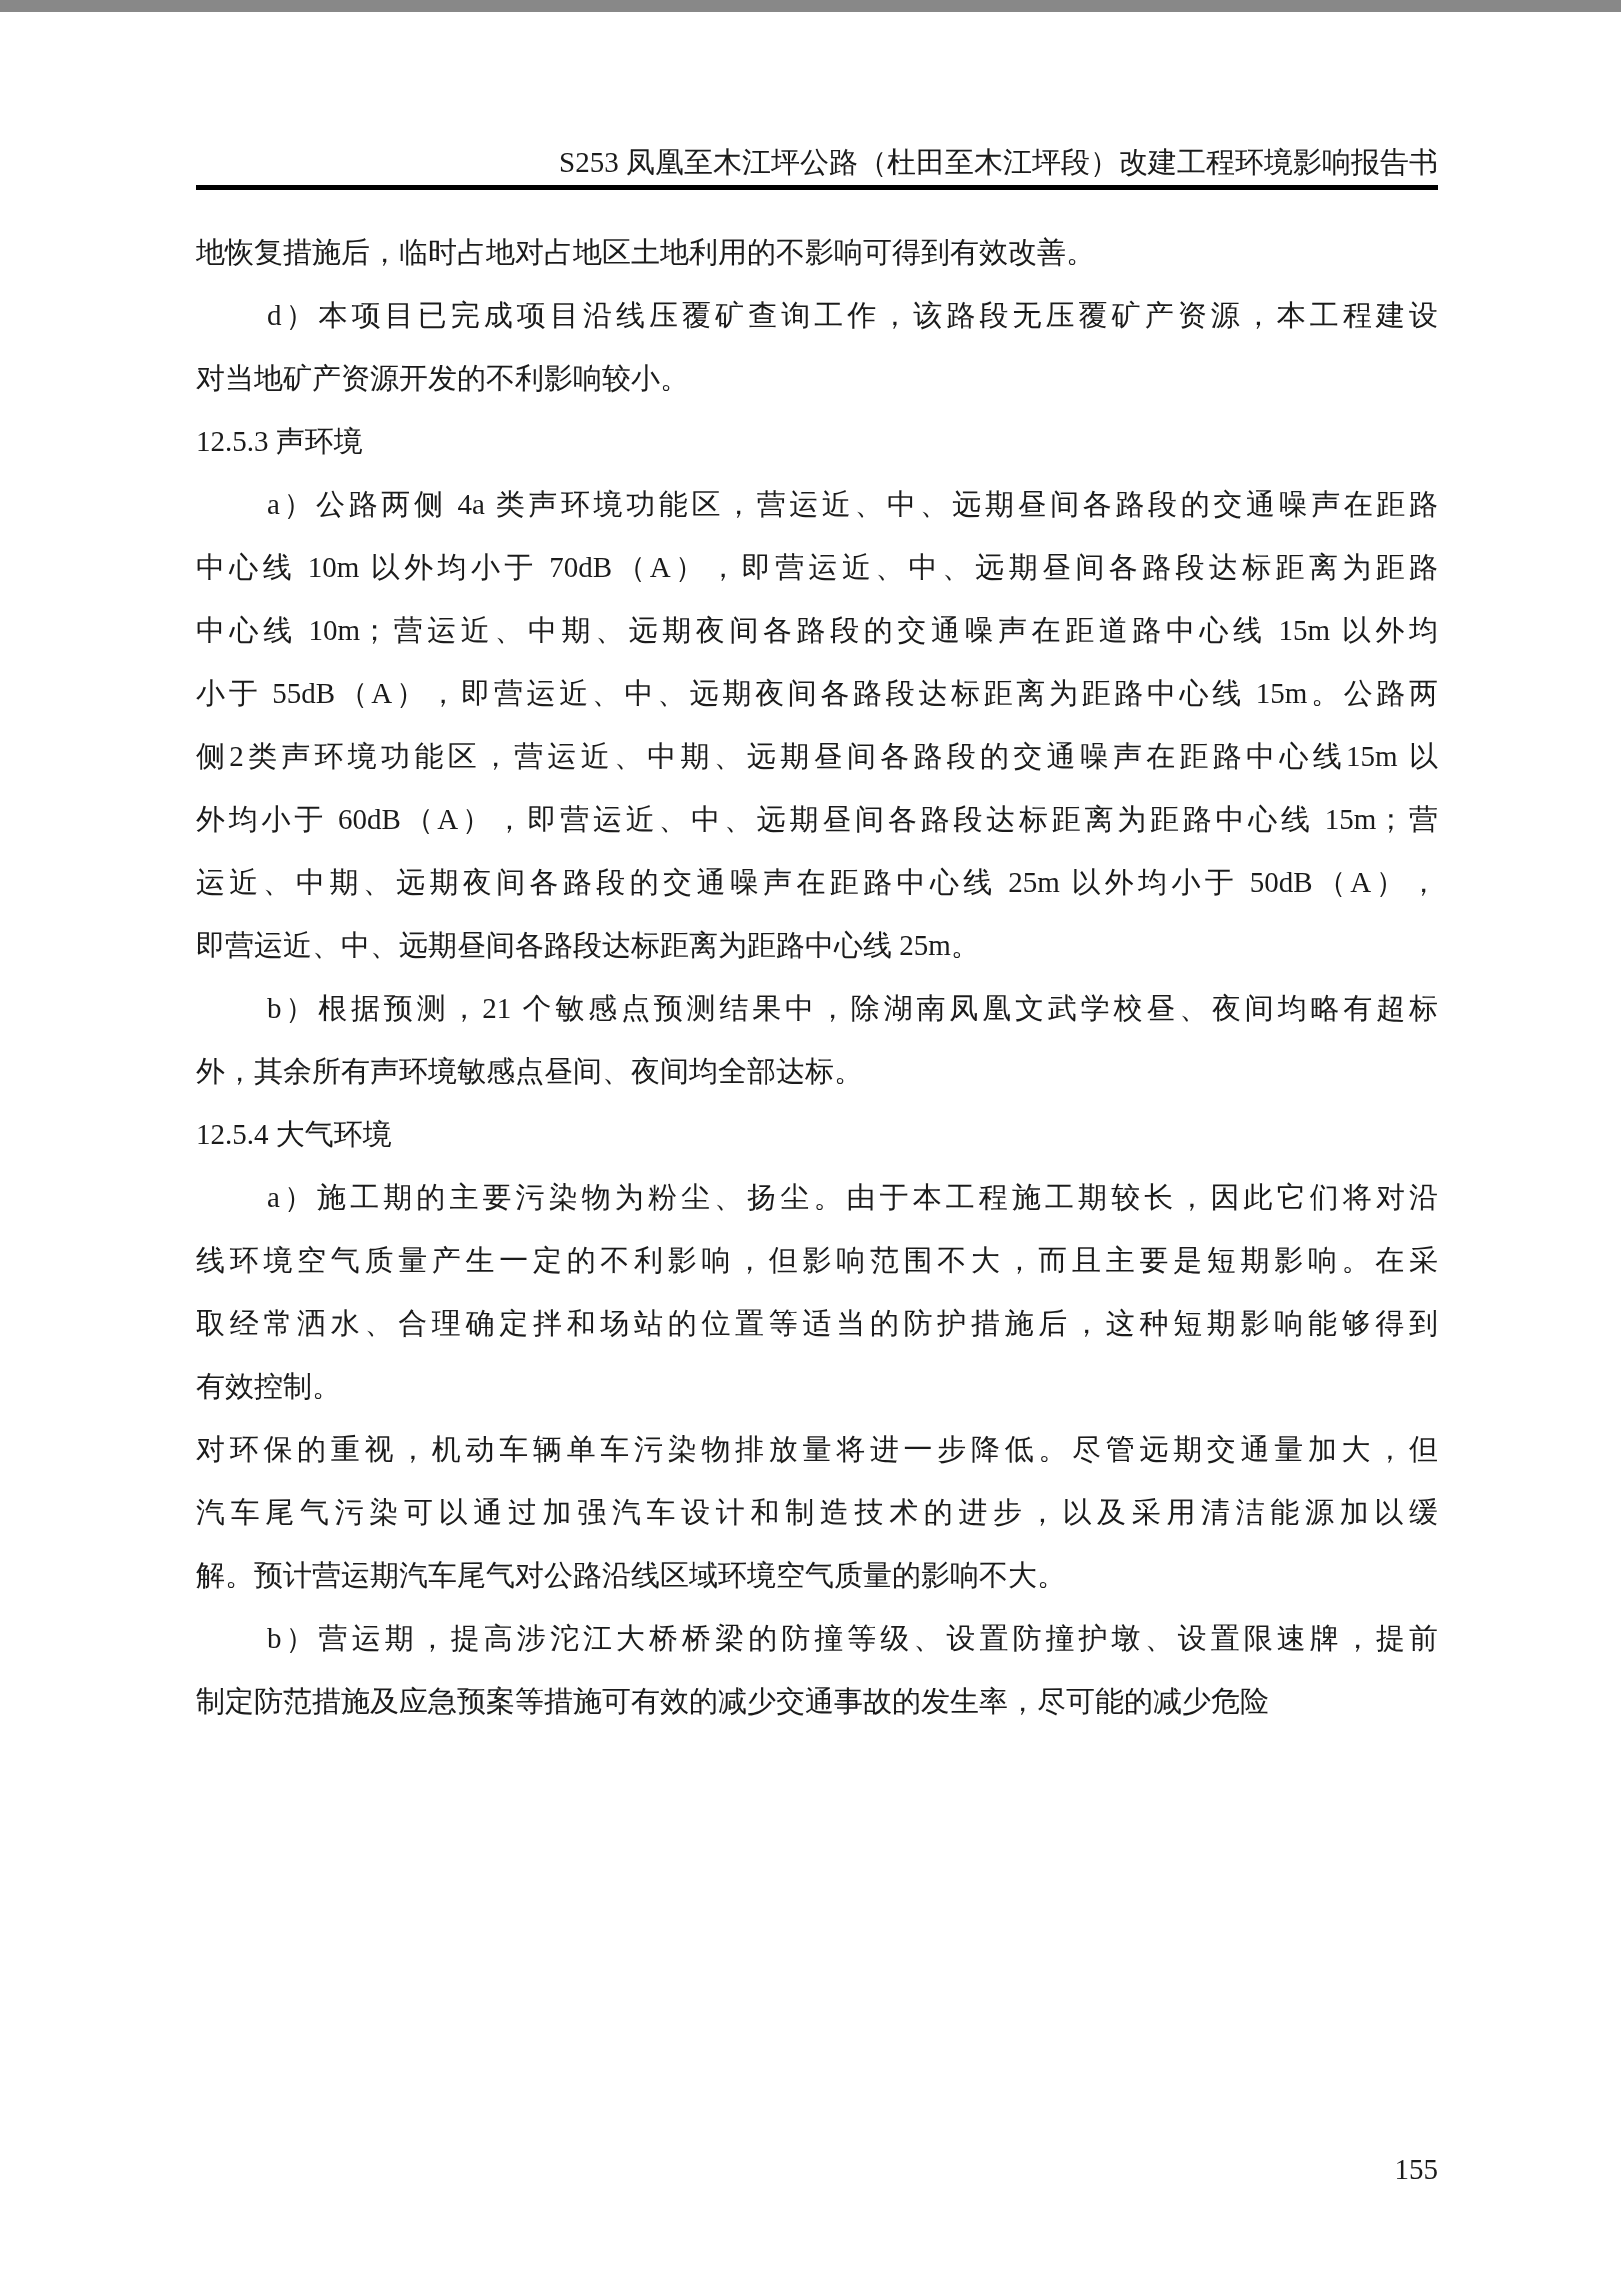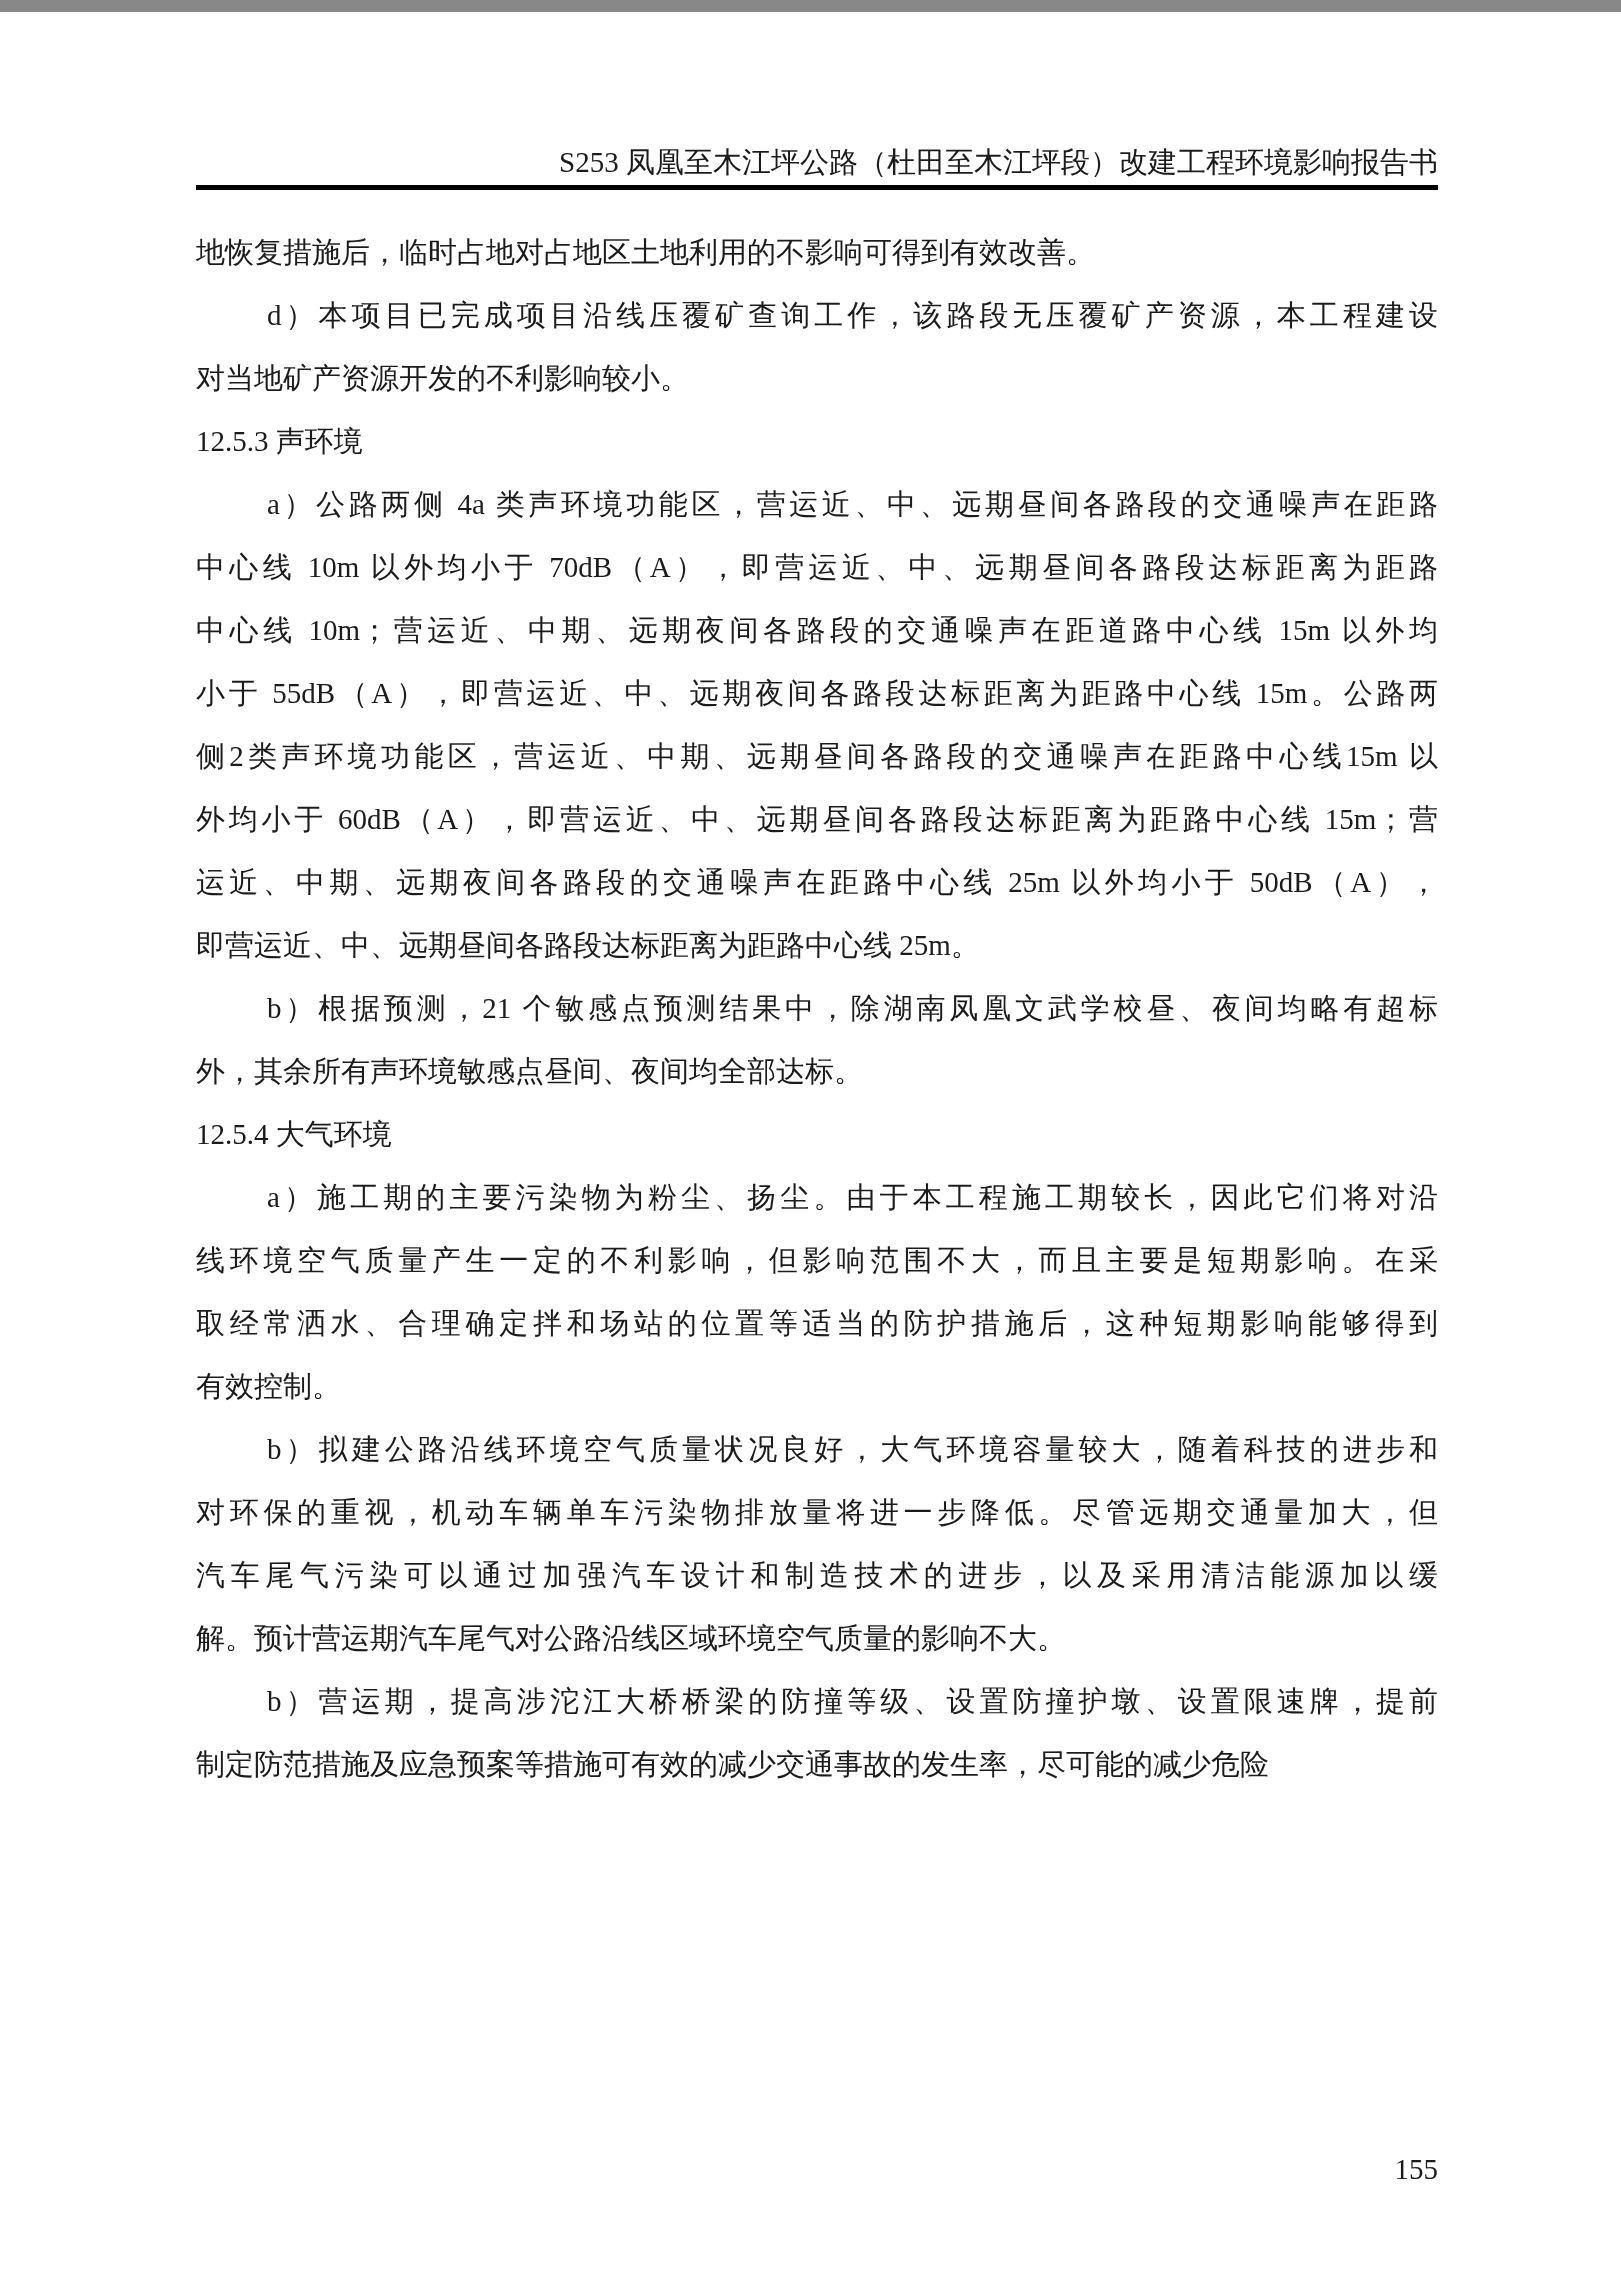--- a/index.html
+++ b/index.html
@@ -93,21 +93,20 @@
       <div class="block heading">
         <div class="line last">12.5.4 大气环境</div>
       </div>
       <div class="block para">
         <div class="line indent">a）施工期的主要污染物为粉尘、扬尘。由于本工程施工期较长，因此它们将对沿</div>
         <div class="line">线环境空气质量产生一定的不利影响，但影响范围不大，而且主要是短期影响。在采</div>
         <div class="line">取经常洒水、合理确定拌和场站的位置等适当的防护措施后，这种短期影响能够得到</div>
         <div class="line last">有效控制。</div>
       </div>
       <div class="block para">
-        <div class="line indent">b）拟建公路沿线环境空气质量状况良好，大气环境容量较大，随着科技的进步和</div>
         <div class="line">对环保的重视，机动车辆单车污染物排放量将进一步降低。尽管远期交通量加大，但</div>
         <div class="line">汽车尾气污染可以通过加强汽车设计和制造技术的进步，以及采用清洁能源加以缓</div>
         <div class="line last">解。预计营运期汽车尾气对公路沿线区域环境空气质量的影响不大。</div>
       </div>
       <div class="block para">
         <div class="line indent">b）营运期，提高涉沱江大桥桥梁的防撞等级、设置防撞护墩、设置限速牌，提前</div>
         <div class="line last">制定防范措施及应急预案等措施可有效的减少交通事故的发生率，尽可能的减少危险</div>
       </div>
     </div>
   <div class="page-footer">155</div>

